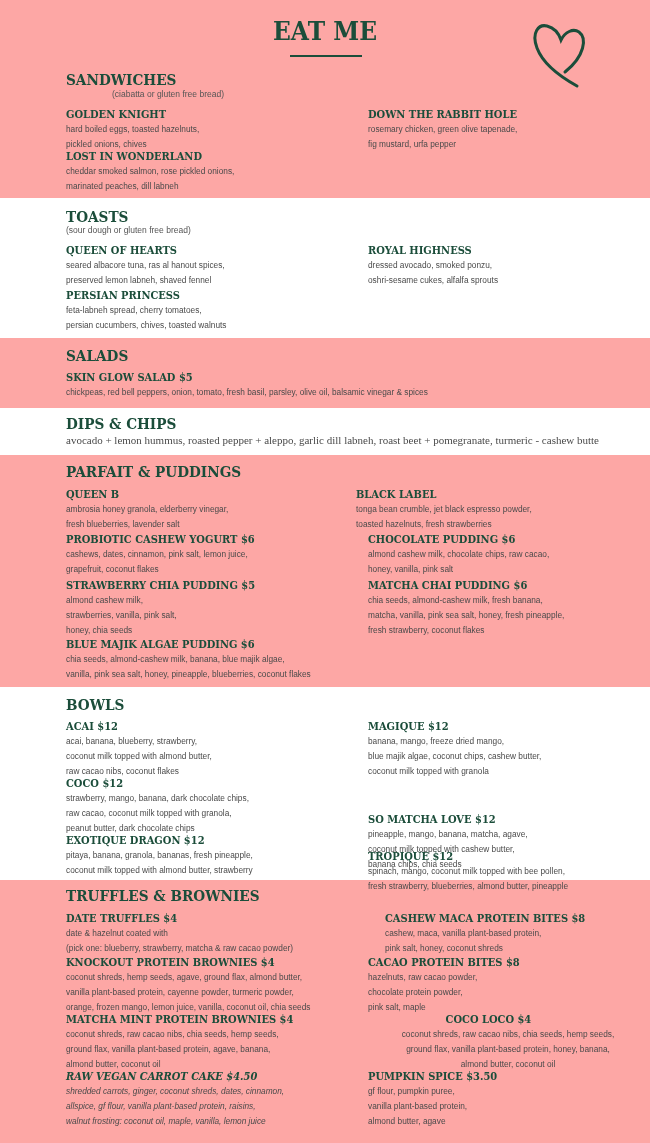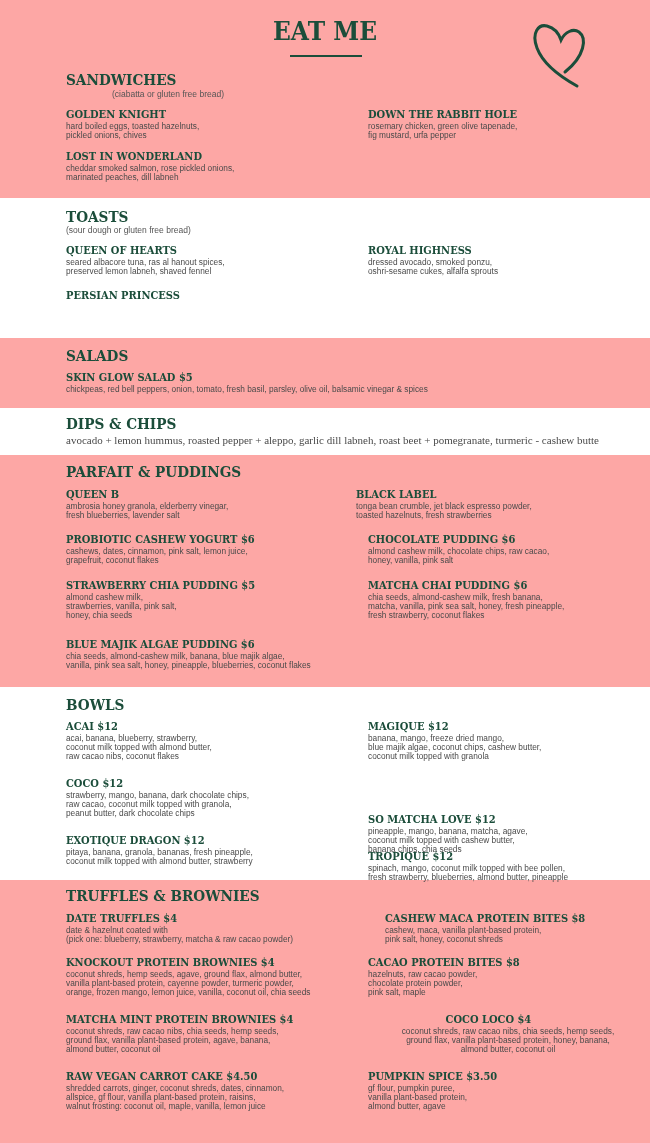--- a/index.html
+++ b/index.html
@@ -18,21 +18,21 @@
   .sec-title {
     position: absolute; font-family: "DejaVu Serif", serif; font-weight: bold;
     font-size: 15.5px; color: #1b4d3a; white-space: nowrap; transform-origin: left top; transform: scaleX(0.88);
   }
   .sec-note { position: absolute; font-size: 8.5px; color: #555; white-space: nowrap; }
   .item { position: absolute; width: 280px; }
   .item-name {
     font-family: "DejaVu Serif", serif; font-weight: bold; font-size: 11.5px;
     color: #1b4d3a; white-space: nowrap; line-height: 15px; transform-origin: left top; transform: scaleX(0.86);
   }
-  .item-desc { font-size: 8.3px; color: #4a4a4a; line-height: 9px; white-space: pre-line; }
+  .item-desc { font-size: 8.3px; color: #4a4a4a; line-height: 15px; white-space: pre-line; }
   .wide-desc { position: absolute; font-size: 11px; color: #4a4a4a; white-space: nowrap; font-family: Liberation Serif, serif; }
 </style>
 </head>
 <body>
 
 <div class="band pink" style="top:0;height:198px;"></div>
 <div class="band white" style="top:198px;height:140px;"></div>
 <div class="band pink" style="top:338px;height:70px;"></div>
 <div class="band white" style="top:408px;height:47px;"></div>
 <div class="band pink" style="top:455px;height:232px;"></div>
@@ -70,20 +70,22 @@
   <div class="item-desc">seared albacore tuna, ras al hanout spices,
 preserved lemon labneh, shaved fennel</div>
 </div>
 <div class="item" style="left:368px;top:243px;">
   <div class="item-name">ROYAL HIGHNESS</div>
   <div class="item-desc">dressed avocado, smoked ponzu,
 oshri-sesame cukes, alfalfa sprouts</div>
 </div>
 <div class="item" style="left:66px;top:288px;">
   <div class="item-name">PERSIAN PRINCESS</div>
+  <div class="item-desc">feta-labneh spread, cherry tomatoes,
+persian cucumbers, chives, toasted walnuts</div>
 </div>
 
 <div class="sec-title" style="left:66px;top:346px;">SALADS</div>
 <div class="item" style="left:66px;top:370px;width:560px;">
   <div class="item-name">SKIN GLOW SALAD $5</div>
   <div class="item-desc" style="white-space:nowrap;">chickpeas, red bell peppers, onion, tomato, fresh basil, parsley, olive oil, balsamic vinegar &amp; spices</div>
 </div>
 
 <div class="sec-title" style="left:66px;top:414px;">DIPS &amp; CHIPS</div>
 <div class="wide-desc" style="left:66px;top:434px;">avocado + lemon hummus, roasted pepper + aleppo, garlic dill labneh, roast beet + pomegranate, turmeric - cashew butte</div>
@@ -191,21 +193,21 @@
   <div class="item-desc">coconut shreds, raw cacao nibs, chia seeds, hemp seeds,
 ground flax, vanilla plant-based protein, agave, banana,
 almond butter, coconut oil</div>
 </div>
 <div class="item" style="left:368px;top:1012px;text-align:center;">
   <div class="item-name">COCO LOCO $4</div>
   <div class="item-desc">coconut shreds, raw cacao nibs, chia seeds, hemp seeds,
 ground flax, vanilla plant-based protein, honey, banana,
 almond butter, coconut oil</div>
 </div>
-<div class="item" style="left:66px;top:1069px;">
+<div class="item" style="left:66px;top:1069px;font-style:italic;">
   <div class="item-name">RAW VEGAN CARROT CAKE $4.50</div>
   <div class="item-desc">shredded carrots, ginger, coconut shreds, dates, cinnamon,
 allspice, gf flour, vanilla plant-based protein, raisins,
 walnut frosting: coconut oil, maple, vanilla, lemon juice</div>
 </div>
 <div class="item" style="left:368px;top:1069px;">
   <div class="item-name">PUMPKIN SPICE $3.50</div>
   <div class="item-desc">gf flour, pumpkin puree,
 vanilla plant-based protein,
 almond butter, agave</div>

